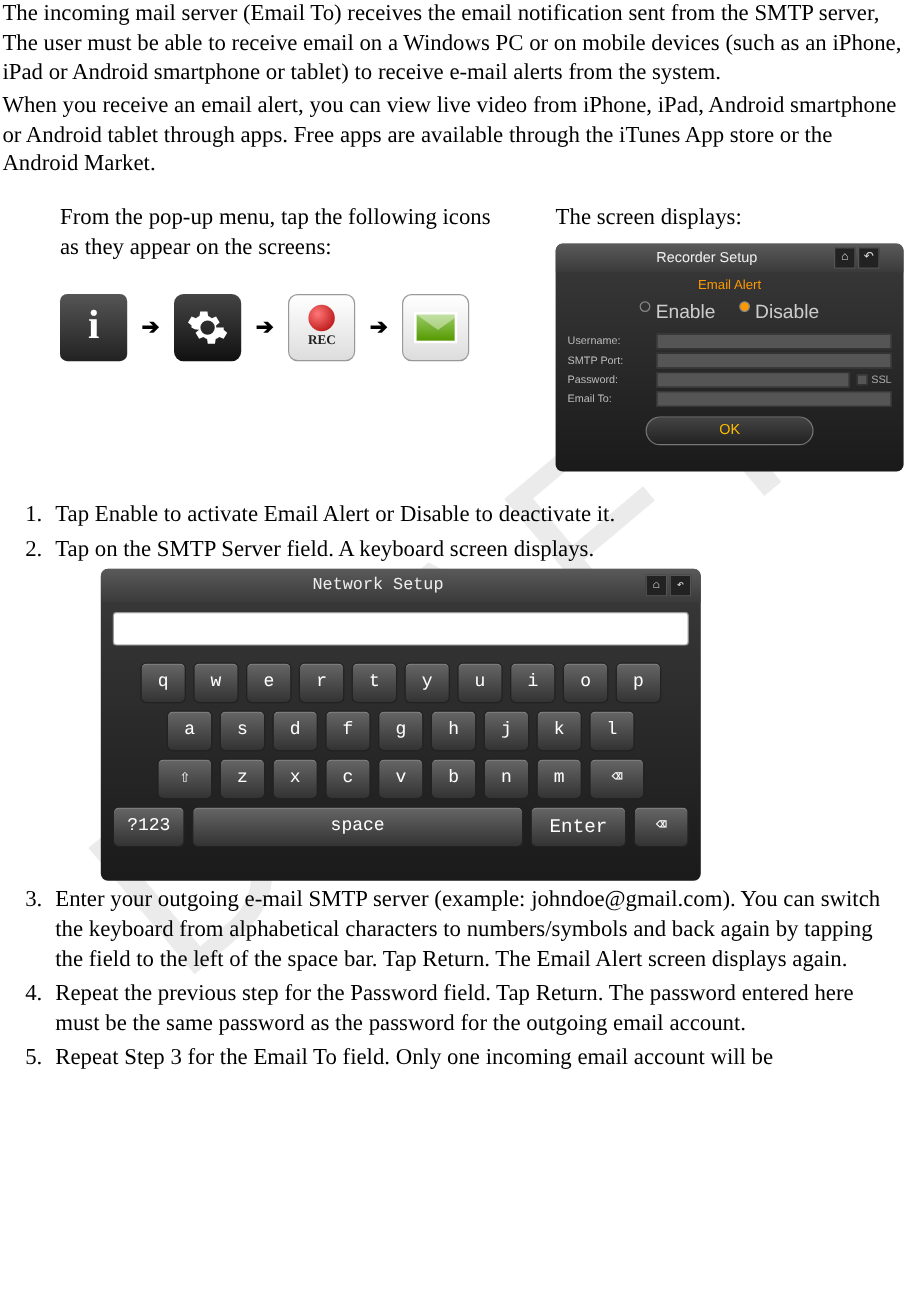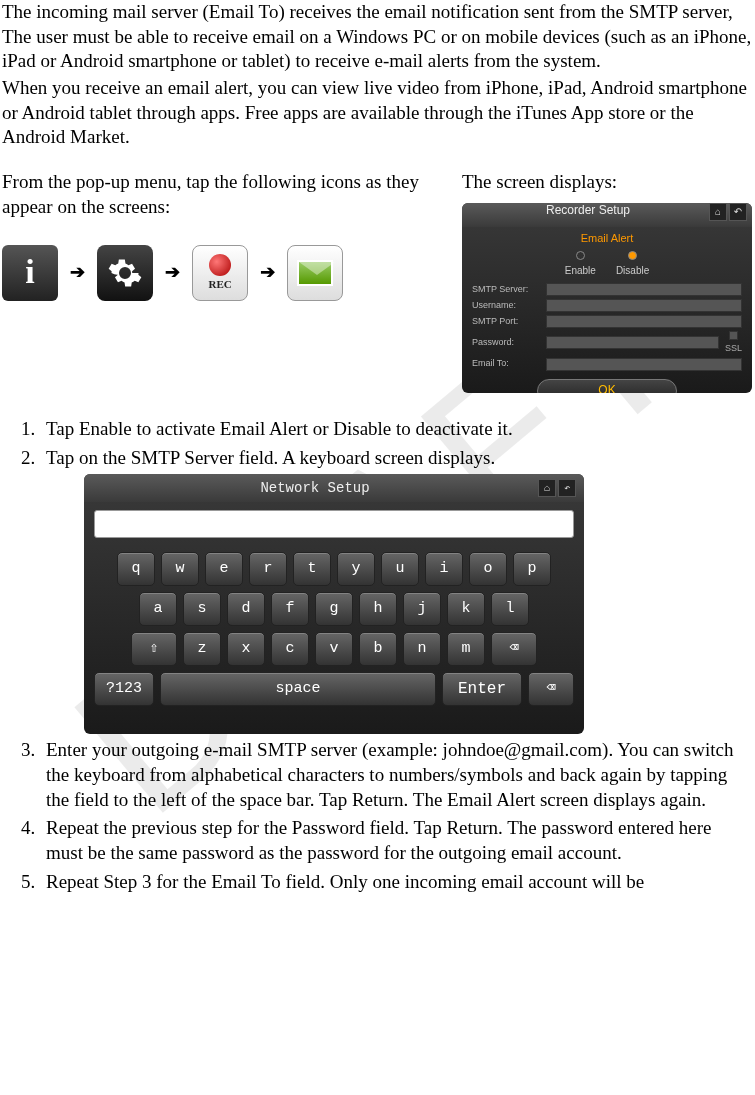--- a/index.html
+++ b/index.html
@@ -29,21 +29,21 @@
     .watermark span {
       font-size: 200px;
       color: #666;
       transform: rotate(-40deg);
       font-family: Arial, sans-serif;
       letter-spacing: 10px;
     }
     .content { position: relative; z-index: 1; }
     p { margin-bottom: 2px; }
     .para-block { margin-bottom: 18px; }
-    .two-col { display: flex; gap: 40px; margin-top: 20px; }
+    .two-col { display: flex; gap: 40px; margin-top: 20px; margin-left: 48px; }
     .col-left { width: 420px; }
     .col-right { flex: 1; }
     .icon-row { display: flex; align-items: center; gap: 12px; margin-top: 25px; }
     .app-icon {
       width: 56px; height: 56px;
       display: flex; align-items: center; justify-content: center;
       border-radius: 8px;
     }
     .icon-info { background: linear-gradient(#555,#222); color:#fff; font-weight:bold; font-size:34px; font-family: Georgia,serif; border-radius:6px;}
     .icon-gear { background: linear-gradient(#444,#111); color:#fff; }
@@ -68,36 +68,36 @@
       background: linear-gradient(#3a3a3a,#1a1a1a);
       border-radius: 6px;
       color: #ccc;
       font-family: Arial, sans-serif;
       font-size: 11px;
       overflow:hidden;
       margin-top: 8px;
     }
     .rp-header {
       background: linear-gradient(#5a5a5a,#3a3a3a);
-      height: 24px; display:flex; align-items:flex-start; justify-content:space-between;
-      padding: 0 5px; font-size:12px; color:#eee;
+      height: 24px; display:flex; align-items:center; justify-content:space-between;
+      padding: 0 20px; font-size:12px; color:#eee;
     }
     .rp-header-icons { display:flex; gap:2px; }
     .rp-hicon { width:18px;height:18px;background:#222;border:1px solid #555;display:flex;align-items:center;justify-content:center;font-size:10px;color:#ddd;}
     .rp-title { flex:1; text-align:center; }
     .rp-alert { color:#f90; text-align:center; padding:4px 0; font-size:11px;}
     .rp-radio-row { display:flex; gap:20px; justify-content:center; padding:2px 0 6px;}
-    .rp-radio { display:flex; align-items:center; gap:4px; font-size:10px;flex-direction:column;}
+    .rp-radio { display:flex; gap:4px; font-size:16px;}
     .rp-radio-dot { width:9px;height:9px;border:1px solid #888;border-radius:50%;display:inline-block;}
     .rp-radio-dot.sel { background:#f90; }
     .rp-fields { padding:0 10px; }
     .rp-field { display:flex; align-items:center; gap:6px; margin-bottom:3px;}
     .rp-label { width:68px; font-size:9px; color:#bbb;}
     .rp-input { flex:1; height:13px; background:#555; border:1px solid #333; }
-    .rp-ssl { font-size:9px; color:#aaa; display:flex;align-items:center;gap:3px;flex-direction:column;}
+    .rp-ssl { font-size:9px; color:#aaa; display:flex;align-items:center;gap:3px;}
     .rp-ssl-box { width:9px;height:9px;background:#555;border:1px solid #333;display:inline-block;}
     .rp-ok {
       margin: 8px auto 0; width:140px; height:24px;
       border:1px solid #777; border-radius:12px;
       background:linear-gradient(#444,#222);
       display:flex;align-items:center;justify-content:center;
       color:#fb0; font-size:12px;
     }
 
     
@@ -192,24 +192,20 @@
           <div class="rp-radio">
               <span class="rp-radio-dot"></span>
               <span>Enable</span>
             </div>
           <div class="rp-radio">
               <span class="rp-radio-dot sel"></span>
               <span>Disable</span>
             </div>
         </div>
         <div class="rp-fields">
-          <div class="rp-field">
-              <span class="rp-label">SMTP Server:</span>
-              <span class="rp-input"></span>
-            </div>
           <div class="rp-field">
               <span class="rp-label">Username:</span>
               <span class="rp-input"></span>
             </div>
           <div class="rp-field">
               <span class="rp-label">SMTP Port:</span>
               <span class="rp-input"></span>
             </div>
           <div class="rp-field">
               <span class="rp-label">Password:</span>

